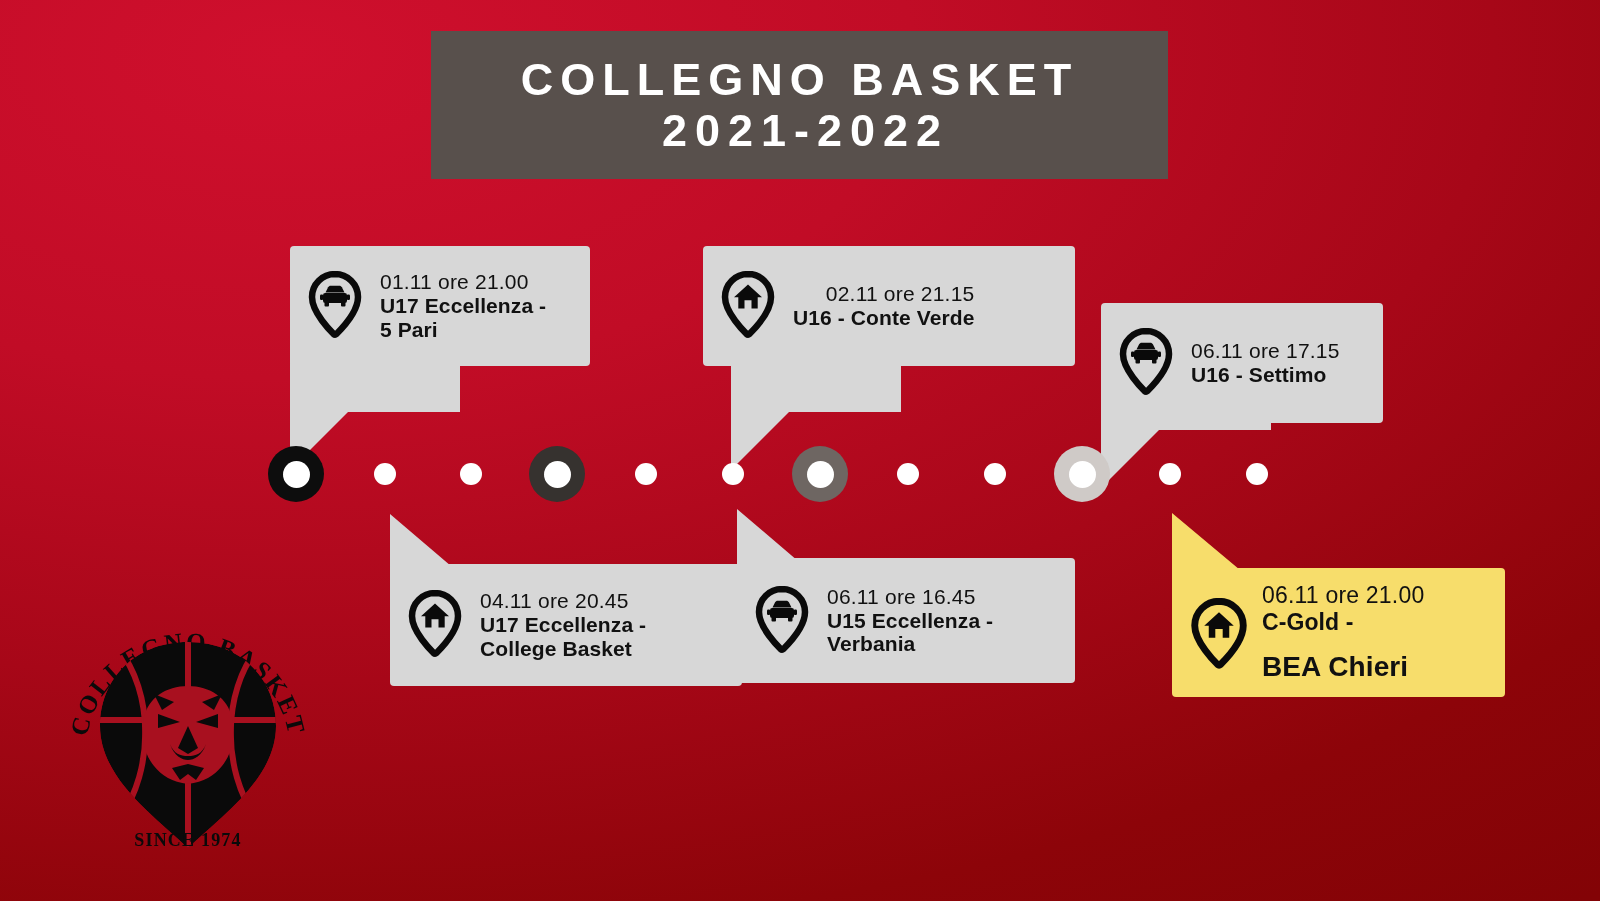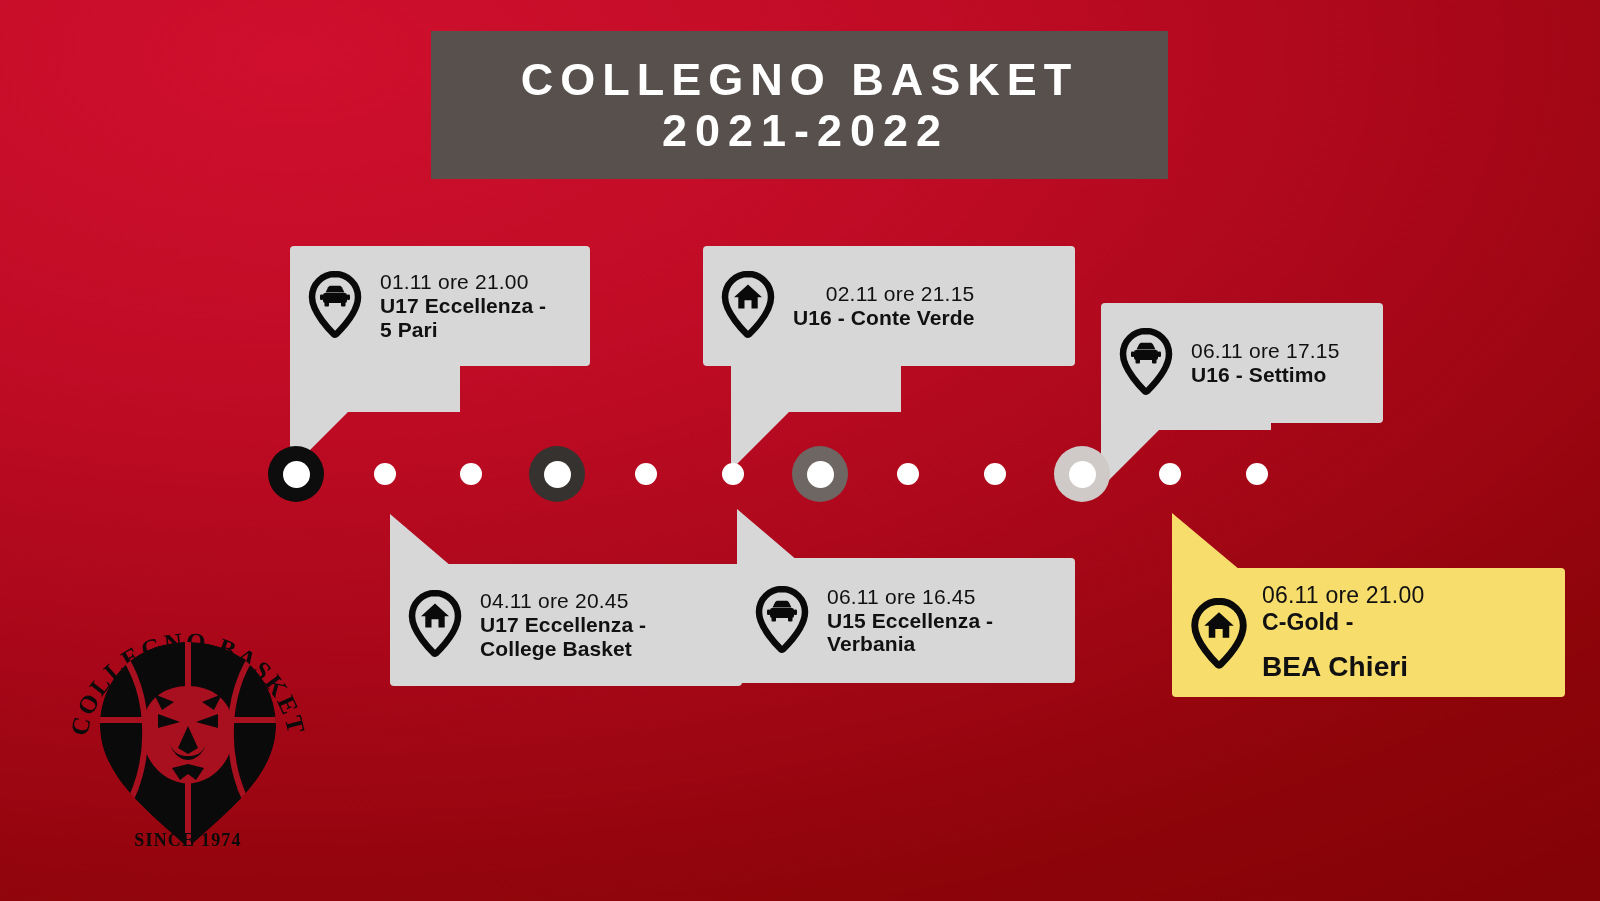--- a/index.html
+++ b/index.html
@@ -226,21 +226,21 @@
         <div class="what">Verbania</div>
       </span>
     </div>
   </div>
 
   <div class="callout">
     <svg class="tail" style="left:1172px; top:511px;" width="190" height="130" viewBox="0 0 190 130">
       <path d="M0 130 H190 V64 H74 L0 2 Z" fill="#f7dd6b"></path>
       <rect x="0" y="124" width="190" height="6" fill="#f7dd6b"></rect>
     </svg>
-    <div class="body" style="left:1172px; top:568px; width:393px; height:129px; background:#f7dd6b;">
+    <div class="body" style="left:1172px; top:568px; width:333px; height:129px; background:#f7dd6b;">
       <span class="pin">
         <svg viewBox="0 0 62 72" width="66" height="76">
           <path d="M31 4C18.3 4 8 14.3 8 27c0 15.6 19.2 34.6 22 37.3 .6.6 1.5.6 2.1 0C34.8 61.6 54 42.6 54 27 54 14.3 43.7 4 31 4z" fill="none" stroke="#0a0a0a" stroke-width="6.5"></path>
           <path d="M31 14.5 L45 27.2 H40.7 V38.5 H34.5 V30.2 H27.5 V38.5 H21.3 V27.2 H17 Z" fill="#0a0a0a"></path>
         </svg>
       </span>
       <span class="txt">
         <div class="when" style="font-size:23px;">06.11 ore 21.00</div>
         <div class="what" style="font-size:23px;">C-Gold -</div>
         <div class="what" style="font-size:28px;margin-top:16px;">BEA Chieri</div>

